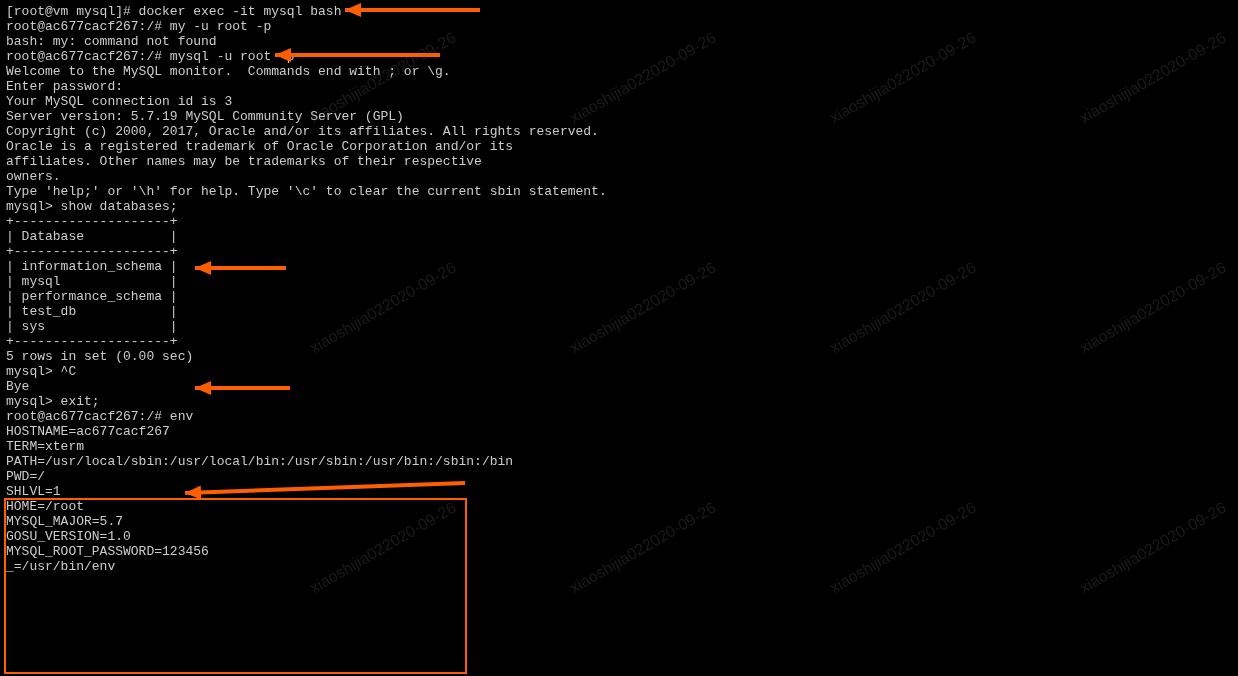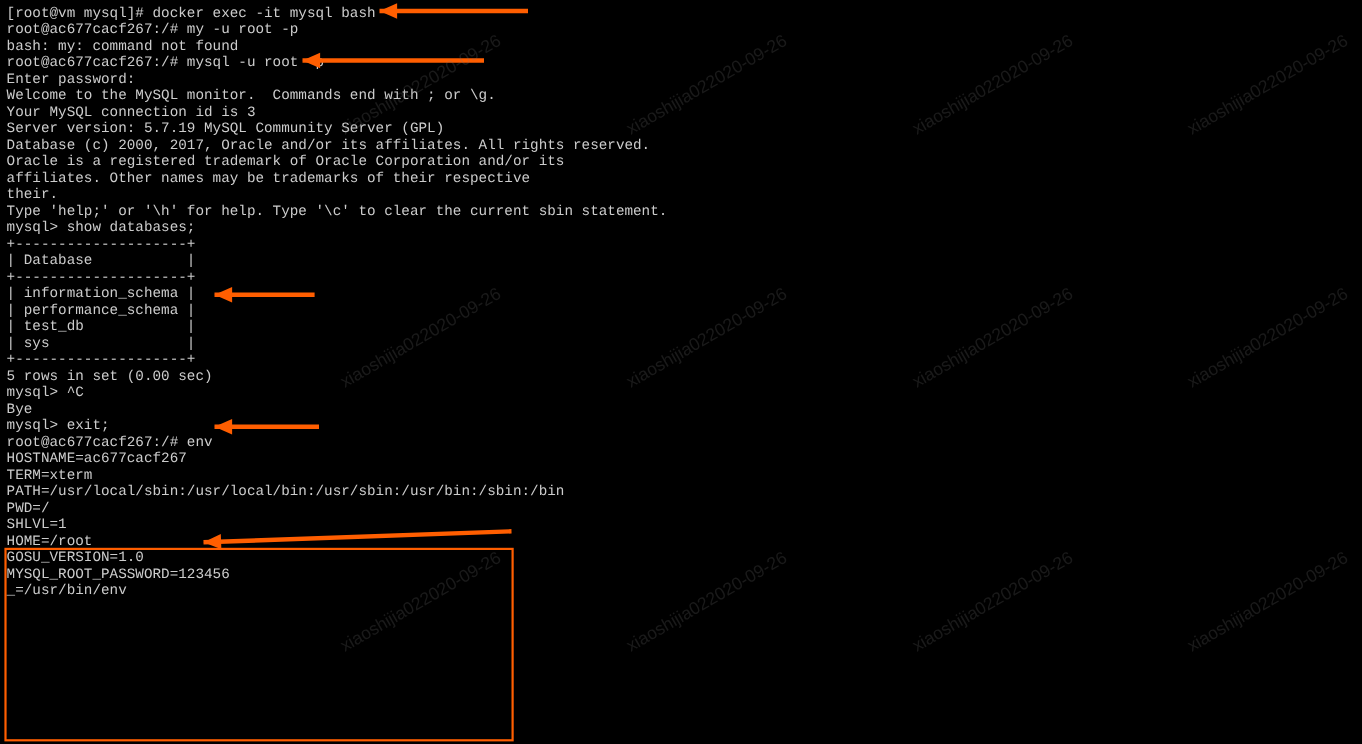--- a/index.html
+++ b/index.html
@@ -38,54 +38,56 @@
     }
   </style>
 </head>
 <body>
 
 <div id="terminal">
     <div class="line">[root@vm mysql]# docker exec -it mysql bash</div>
     <div class="line">root@ac677cacf267:/# my -u root -p</div>
     <div class="line">bash: my: command not found</div>
     <div class="line">root@ac677cacf267:/# mysql -u root -p</div>
+    <div class="line">Welcome to the MySQL monitor.  Commands end with ; or \g.</div>
     <div class="line">Enter password:</div>
-    <div class="line">Welcome to the MySQL monitor.  Commands end with ; or \g.</div>
     <div class="line">Your MySQL connection id is 3</div>
     <div class="line">Server version: 5.7.19 MySQL Community Server (GPL)</div>
     <div class="line"></div>
-    <div class="line">Database (c) 2000, 2017, Oracle and/or its affiliates. All rights reserved.</div>
+    <div class="line">Copyright (c) 2000, 2017, Oracle and/or its affiliates. All rights reserved.</div>
     <div class="line"></div>
     <div class="line">Oracle is a registered trademark of Oracle Corporation and/or its</div>
     <div class="line">affiliates. Other names may be trademarks of their respective</div>
-    <div class="line">their.</div>
+    <div class="line">owners.</div>
     <div class="line"></div>
     <div class="line">Type 'help;' or '\h' for help. Type '\c' to clear the current sbin statement.</div>
     <div class="line"></div>
     <div class="line">mysql&gt; show databases;</div>
     <div class="line">+--------------------+</div>
     <div class="line">| Database           |</div>
     <div class="line">+--------------------+</div>
     <div class="line">| information_schema |</div>
+    <div class="line">| mysql              |</div>
     <div class="line">| performance_schema |</div>
     <div class="line">| test_db            |</div>
     <div class="line">| sys                |</div>
     <div class="line">+--------------------+</div>
     <div class="line">5 rows in set (0.00 sec)</div>
     <div class="line"></div>
     <div class="line">mysql&gt; ^C</div>
     <div class="line">Bye</div>
     <div class="line">mysql&gt; exit;</div>
     <div class="line">root@ac677cacf267:/# env</div>
     <div class="line">HOSTNAME=ac677cacf267</div>
     <div class="line">TERM=xterm</div>
     <div class="line">PATH=/usr/local/sbin:/usr/local/bin:/usr/sbin:/usr/bin:/sbin:/bin</div>
     <div class="line">PWD=/</div>
     <div class="line">SHLVL=1</div>
     <div class="line">HOME=/root</div>
+    <div class="line">MYSQL_MAJOR=5.7</div>
     <div class="line">GOSU_VERSION=1.0</div>
     <div class="line">MYSQL_ROOT_PASSWORD=123456</div>
     <div class="line">_=/usr/bin/env</div>
   </div>
 
 <div class="highlight-box" style="left: 4px; top: 498px; width: 463px; height: 176px;"></div>
 
 <div id="arrows-layer">
     <div class="arrow" style="left: 333px; top: -2px;">
       <svg width="159" height="24">

